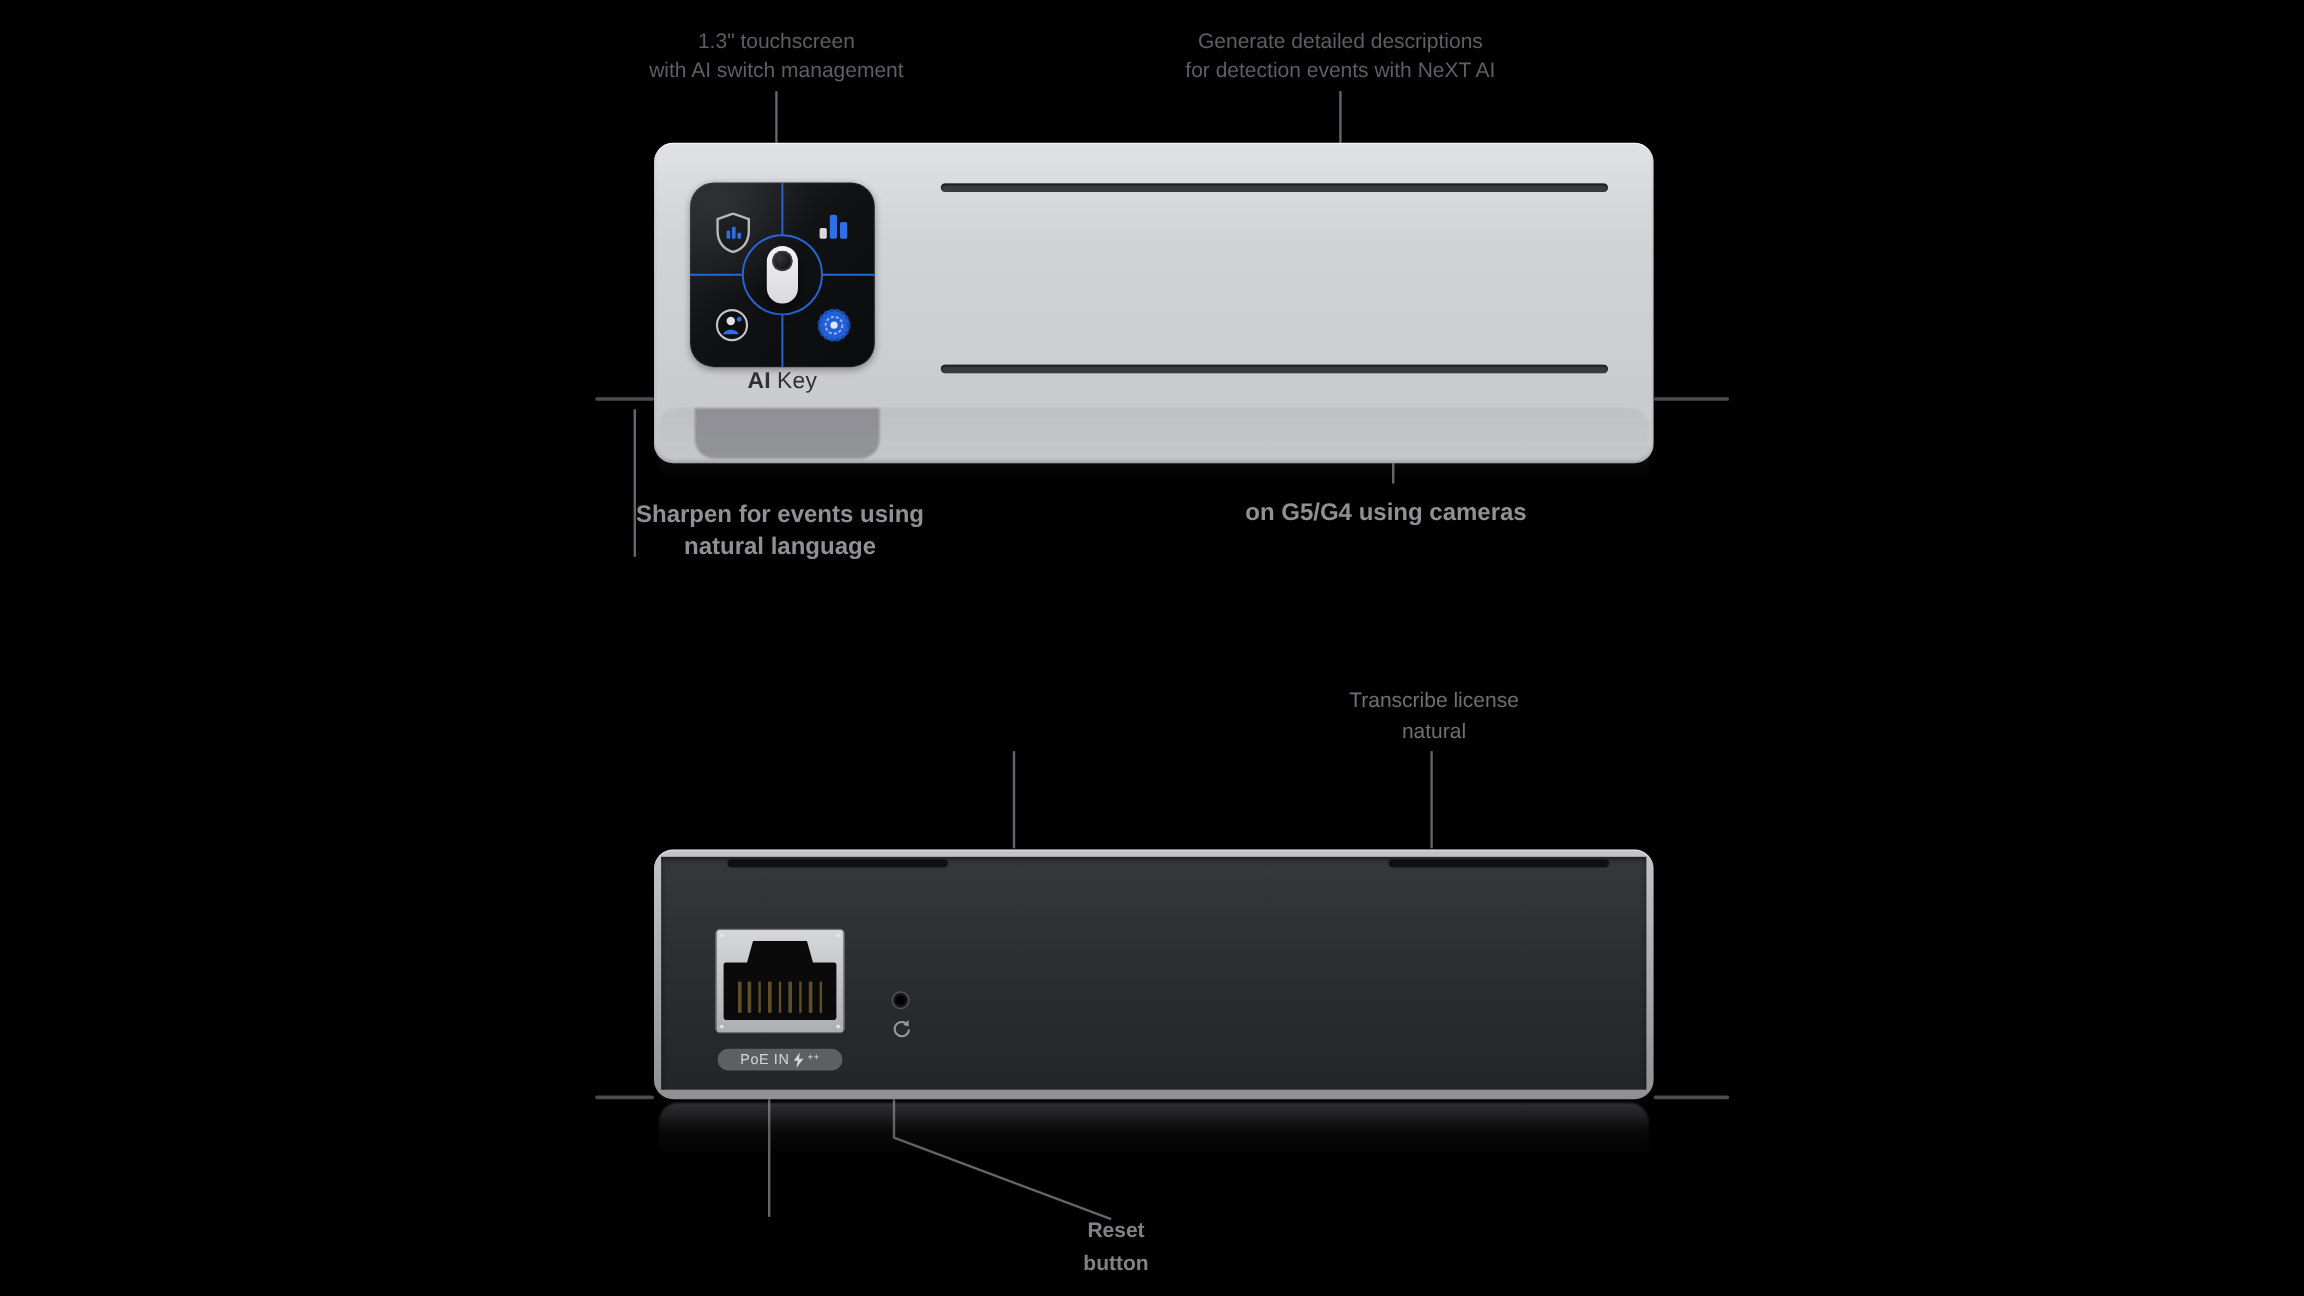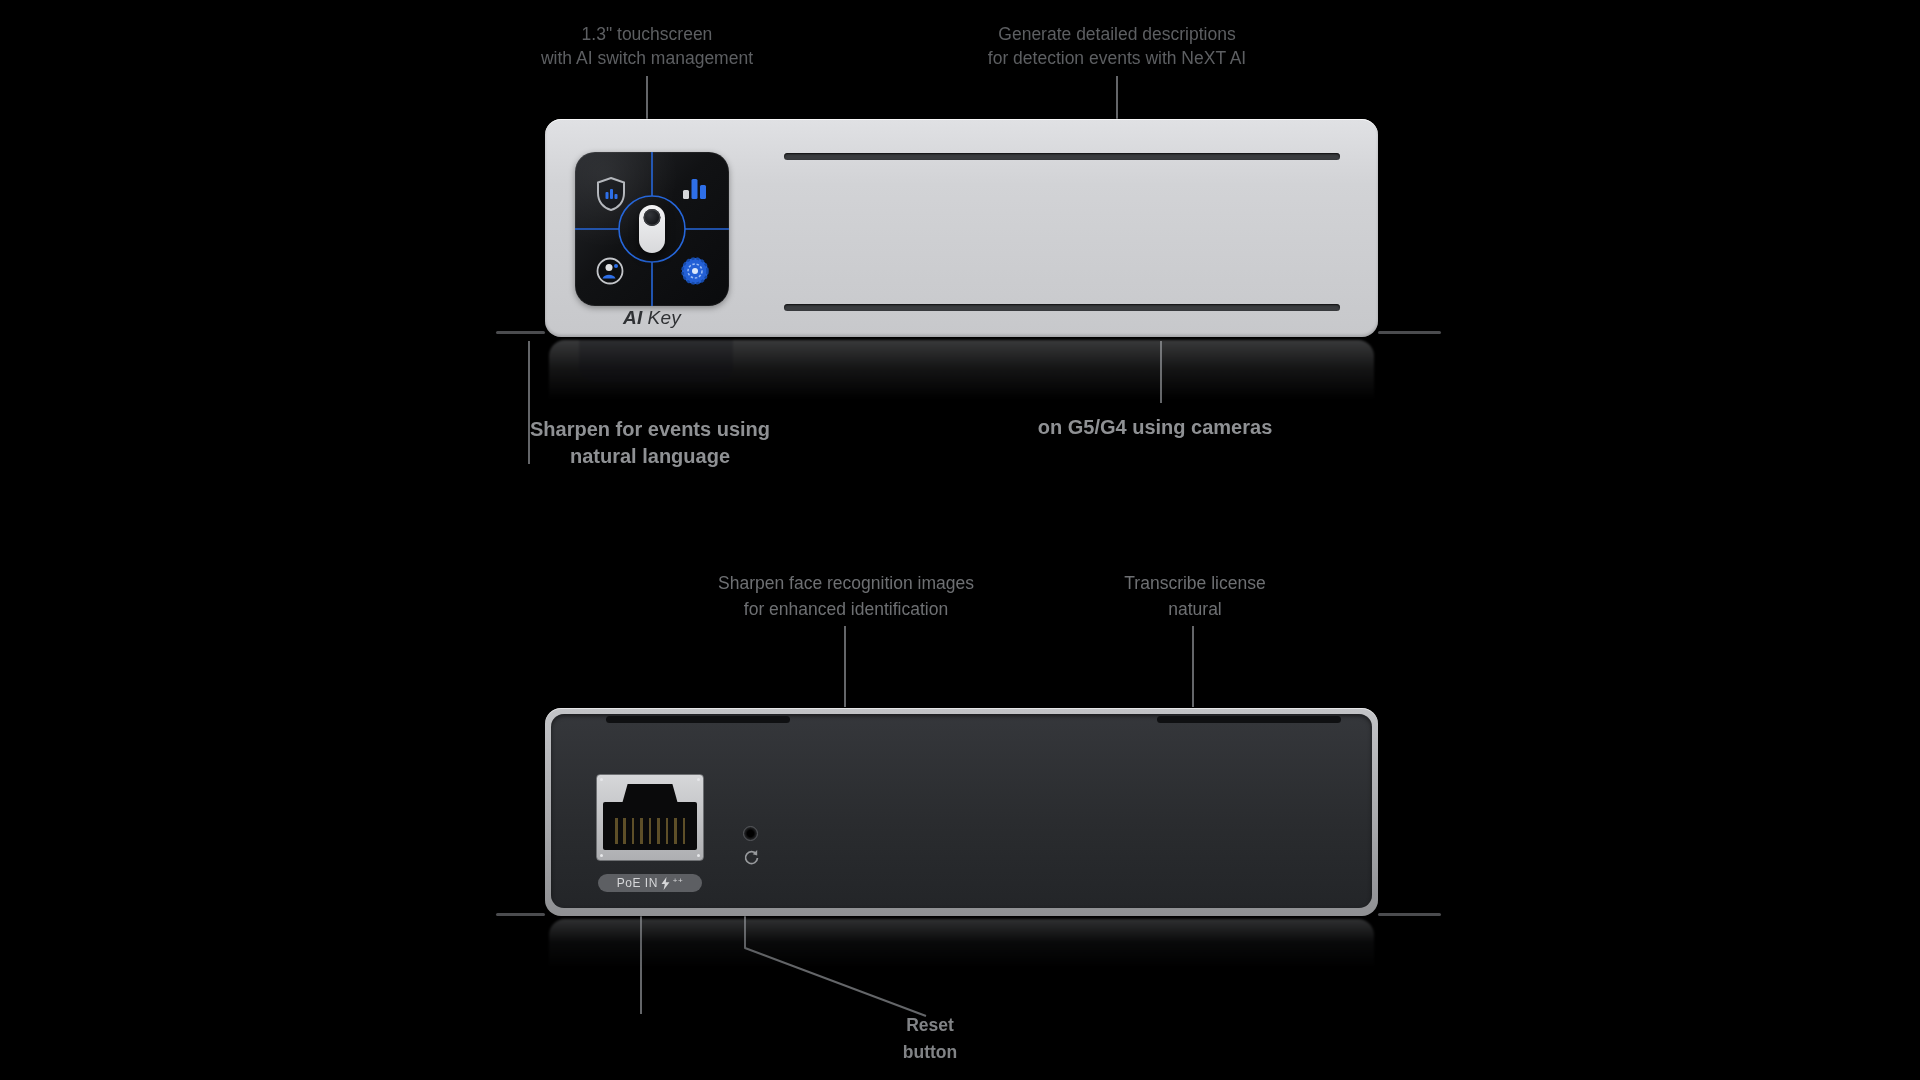--- a/index.html
+++ b/index.html
@@ -11,23 +11,23 @@
   .callout div{display:block;}
   .callout-top{font-size:17.5px;line-height:24px;font-weight:400;color:#5d5f62;}
   .callout-mid{font-size:20px;line-height:27px;font-weight:600;color:#8f9194;}
   .callout-low{font-size:17.5px;line-height:26px;font-weight:500;color:#6e7073;}
   .callout-bot{font-size:17.5px;line-height:27px;font-weight:600;color:#818386;}
 
   
   .leader-svg{position:absolute;left:0;top:0;width:1920px;height:1080px;pointer-events:none;}
 
   
-  .device-front{position:absolute;left:545px;top:119px;width:833px;height:218px;border-radius:16px;
+  .device-front{position:absolute;left:545px;top:119px;width:833px;height:267px;border-radius:16px;
     background:linear-gradient(180deg,#e0e1e4 0%,#d2d3d6 30%,#c7c8cb 100%);
-    box-shadow:inset 0 1px 0 rgba(255,255,255,.75), inset 0 -2px 3px rgba(0,0,0,.18), 0 0 0 1px rgba(0,0,0,.25);font-style:italic;}
+    box-shadow:inset 0 1px 0 rgba(255,255,255,.75), inset 0 -2px 3px rgba(0,0,0,.18), 0 0 0 1px rgba(0,0,0,.25);}
   .vent{position:absolute;left:239px;width:556px;height:7px;border-radius:3.5px;background:#3a3c3f;
     box-shadow:inset 0 1px 2px rgba(0,0,0,.8);}
   .vent.top{top:34px;} .vent.bottom{top:185px;}
   .screen{position:absolute;left:30px;top:33px;width:154px;height:154px;border-radius:20px;
     background:linear-gradient(135deg,#26282c 0%,#111214 45%,#0a0b0d 100%);
     box-shadow:inset 0 0 0 1px rgba(255,255,255,.06), 0 2px 6px rgba(0,0,0,.35);overflow:hidden;}
   .screen::before{content:"";position:absolute;inset:0;
     background:radial-gradient(120px 120px at 20% 15%,rgba(255,255,255,.07),transparent 60%);}
   .screen-grid{position:absolute;inset:0;}
   .screen-cam{position:absolute;left:50%;top:50%;transform:translate(-50%,-50%);width:26px;height:48px;
@@ -39,21 +39,21 @@
   .corner-icon{position:absolute;}
   .ci-tl{left:21px;top:25px;} .ci-tr{left:107px;top:25px;} .ci-bl{left:21px;top:105px;} .ci-br{left:105px;top:104px;}
   .device-name{position:absolute;left:30px;top:188px;width:154px;text-align:center;
     font-size:19px;color:#2f3134;letter-spacing:.3px;}
   .device-name .b{font-weight:700;} .device-name .r{font-weight:400;margin-left:5px;}
 
   
   .device-rear{position:absolute;left:545px;top:708px;width:833px;height:208px;border-radius:16px;
     background:linear-gradient(180deg,#c3c4c7 0%,#a8a9ac 55%,#8f9093 100%);
     box-shadow:inset 0 1px 0 rgba(255,255,255,.55), 0 0 0 1px rgba(0,0,0,.3);}
-  .rear-panel{position:absolute;left:6px;top:6px;width:821px;height:194px;border-radius:13px;
+  .rear-panel{position:absolute;left:6px;top:6px;width:821px;height:194px;border-radius:0;
     background:linear-gradient(180deg,#35373b 0%,#2a2c2f 55%,#232528 100%);
     box-shadow:inset 0 2px 4px rgba(0,0,0,.5);}
   .rim-vent{position:absolute;top:2px;width:184px;height:7px;border-radius:3.5px;background:#0f1012;}
   .rim-vent.left{left:55px;} .rim-vent.right{left:606px;}
   .rj45-bezel{position:absolute;left:45px;top:60px;width:108px;height:87px;border-radius:4px;
     background:linear-gradient(180deg,#d6d7d9,#aeafb2);border:1px solid #6e7073;box-sizing:border-box;}
   .rj45-body{position:absolute;left:6px;top:27px;width:94px;height:48px;background:#0a0a0b;border-radius:2px;}
   .rj45-tab{position:absolute;left:50%;top:9px;transform:translateX(-50%);width:56px;height:20px;background:#0a0a0b;
     clip-path:polygon(10% 0,90% 0,100% 100%,0 100%);}
   .rj45-pins{position:absolute;left:12px;top:16px;width:70px;height:26px;display:flex;justify-content:space-between;}
@@ -163,24 +163,20 @@
     </div>
 
   <div class="callout callout-mid" style="left:650px;top:416px;">
     <div>Sharpen for events using</div>
     <div>natural language</div>
   </div>
   <div class="callout callout-mid" style="left:1155px;top:414px;">
     <div>on G5/G4 using cameras</div>
   </div>
 
-  <div class="callout callout-low" style="left:846px;top:570px;">
-    <div>Sharpen face recognition images</div>
-    <div>for enhanced identification</div>
-  </div>
   <div class="callout callout-low" style="left:1195px;top:570px;">
     <div>Transcribe license</div>
     <div>natural</div>
   </div>
 
   <div class="device-rear">
     <div class="rear-panel">
       <div class="rim-vent left"></div>
       <div class="rim-vent right"></div>
 

